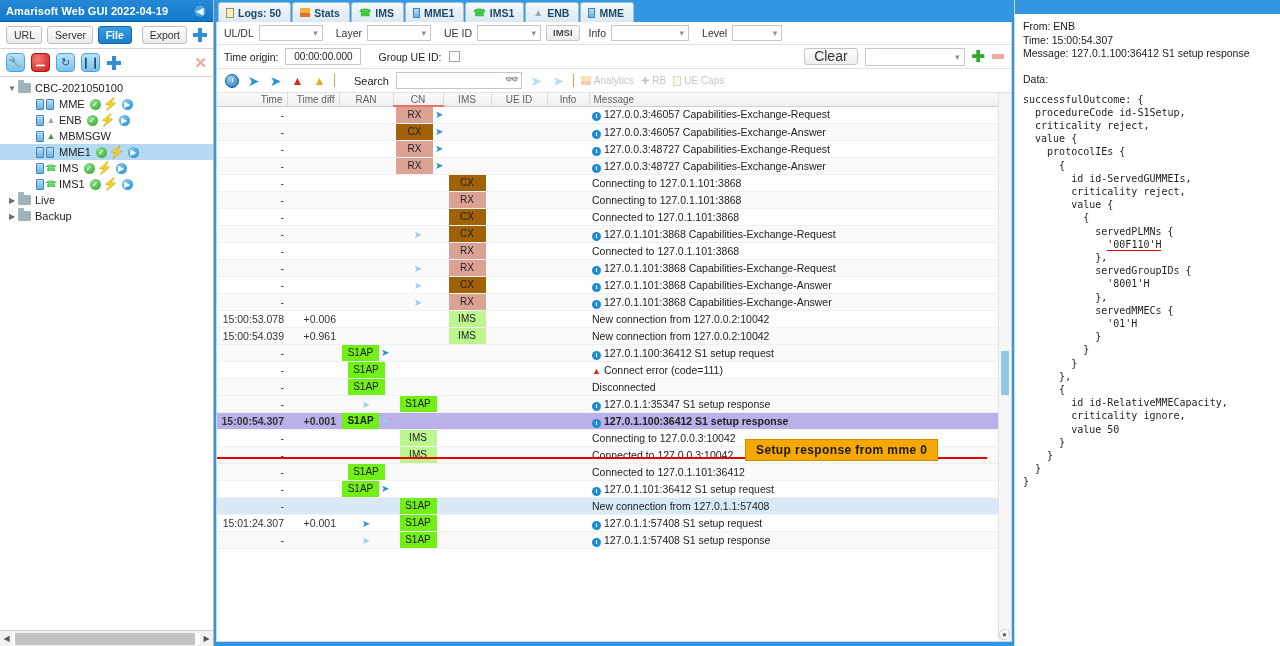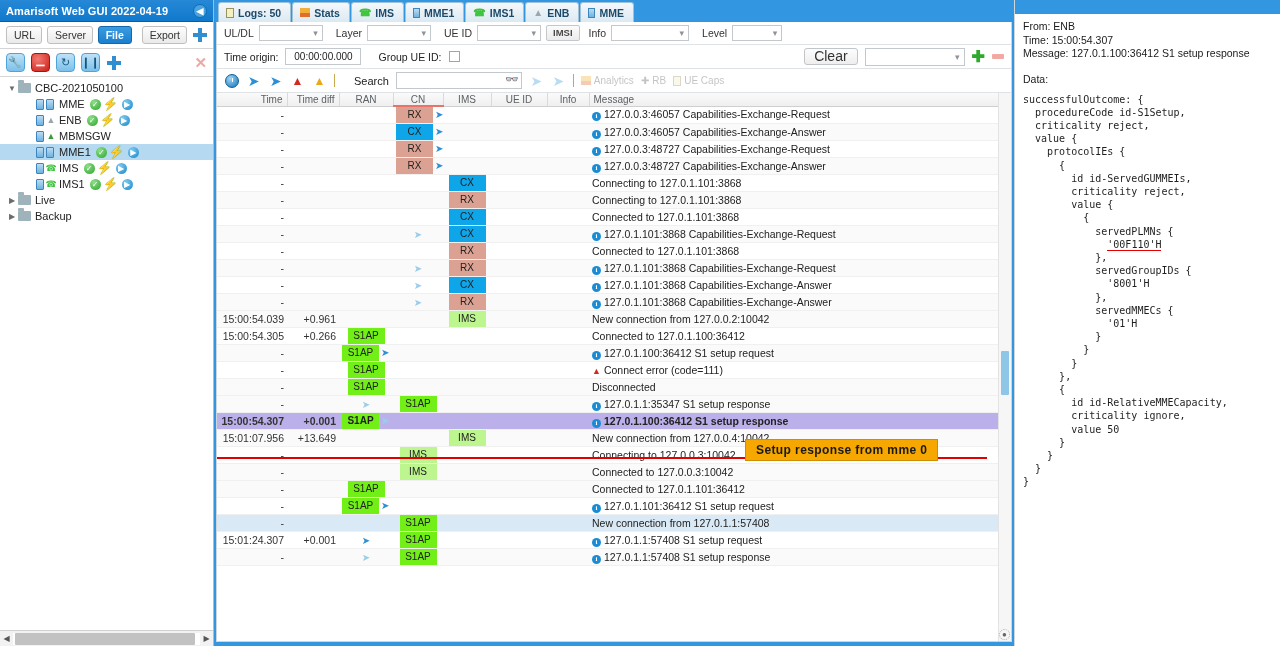--- a/index.html
+++ b/index.html
@@ -206,21 +206,21 @@
   tbody tr.hl { background: #d9e9f5; }
   tbody tr.sel td { background: #bbb0ea; font-weight: bold; }
   td.time { text-align: right; color: #333; white-space: nowrap; }
   td.diff { text-align: right; color: #333; white-space: nowrap; }
   td.msg { text-align: left; color: #222; white-space: nowrap; overflow: hidden; }
   .chip {
     display: inline-block; min-width: 37px; text-align: center;
     font-size: 10px; line-height: 16px; height: 16px; color: #222;
   }
   .chip.rx { background: #dba294; }
-  .chip.cx { background: #0ea5e9; }
+  .chip.cx { background: #a16207; }
   .chip.ims { background: #bdf58f; }
   .chip.s1ap { background: #72ef16; }
   .dirarr { color: #2d8fd6; font-size: 10px; padding: 0 2px; }
   .dirarr.pale { color: #9bcdeb; }
   .infoico {
     display: inline-block; width: 9px; height: 9px; border-radius: 50%;
     background: #1b8cd4; color: #fff; font-size: 7px; line-height: 9px;
     text-align: center; font-weight: bold; margin-right: 3px;
     font-family: "Liberation Serif", serif;
   }
@@ -604,39 +604,39 @@
             <tr class="alt">
               <td class="time">-</td>
               <td class="diff"></td>
               <td style="text-align:center;white-space:nowrap"></td>
               <td style="text-align:center;white-space:nowrap"><span class="dirarr pale">➤</span></td>
               <td style="text-align:center;white-space:nowrap"><span class="chip rx">RX</span></td>
               <td></td>
               <td></td>
               <td class="msg"><span class="infoico">i</span>127.0.1.101:3868 Capabilities-Exchange-Answer</td>
             </tr>
+            <tr class="">
+              <td class="time">15:00:53.078</td>
+              <td class="diff">+0.006</td>
+              <td style="text-align:center;white-space:nowrap"></td>
+              <td style="text-align:center;white-space:nowrap"></td>
+              <td style="text-align:center;white-space:nowrap"><span class="chip ims">IMS</span></td>
+              <td></td>
+              <td></td>
+              <td class="msg">New connection from 127.0.0.2:10042</td>
+            </tr>
             <tr class="alt">
               <td class="time">15:00:54.039</td>
               <td class="diff">+0.961</td>
               <td style="text-align:center;white-space:nowrap"></td>
               <td style="text-align:center;white-space:nowrap"></td>
               <td style="text-align:center;white-space:nowrap"><span class="chip ims">IMS</span></td>
               <td></td>
               <td></td>
               <td class="msg">New connection from 127.0.0.2:10042</td>
-            </tr>
-            <tr class="">
-              <td class="time">15:00:54.305</td>
-              <td class="diff">+0.266</td>
-              <td style="text-align:center;white-space:nowrap"><span class="chip s1ap">S1AP</span></td>
-              <td style="text-align:center;white-space:nowrap"></td>
-              <td style="text-align:center;white-space:nowrap"></td>
-              <td></td>
-              <td></td>
-              <td class="msg">Connected to 127.0.1.100:36412</td>
             </tr>
             <tr class="alt">
               <td class="time">-</td>
               <td class="diff"></td>
               <td style="text-align:center;white-space:nowrap"><span class="chip s1ap">S1AP</span><span class="dirarr">➤</span></td>
               <td style="text-align:center;white-space:nowrap"></td>
               <td style="text-align:center;white-space:nowrap"></td>
               <td></td>
               <td></td>
               <td class="msg"><span class="infoico">i</span>127.0.1.100:36412 S1 setup request</td>
@@ -673,30 +673,20 @@
             </tr>
             <tr class=" sel">
               <td class="time">15:00:54.307</td>
               <td class="diff">+0.001</td>
               <td style="text-align:center;white-space:nowrap"><span class="chip s1ap">S1AP</span><span class="dirarr pale">➤</span></td>
               <td style="text-align:center;white-space:nowrap"></td>
               <td style="text-align:center;white-space:nowrap"></td>
               <td></td>
               <td></td>
               <td class="msg"><span class="infoico">i</span>127.0.1.100:36412 S1 setup response</td>
-            </tr>
-            <tr class="alt">
-              <td class="time">15:01:07.956</td>
-              <td class="diff">+13.649</td>
-              <td style="text-align:center;white-space:nowrap"></td>
-              <td style="text-align:center;white-space:nowrap"></td>
-              <td style="text-align:center;white-space:nowrap"><span class="chip ims">IMS</span></td>
-              <td></td>
-              <td></td>
-              <td class="msg">New connection from 127.0.0.4:10042</td>
             </tr>
             <tr class="">
               <td class="time">-</td>
               <td class="diff"></td>
               <td style="text-align:center;white-space:nowrap"></td>
               <td style="text-align:center;white-space:nowrap"><span class="chip ims">IMS</span></td>
               <td style="text-align:center;white-space:nowrap"></td>
               <td></td>
               <td></td>
               <td class="msg">Connecting to 127.0.0.3:10042</td>

